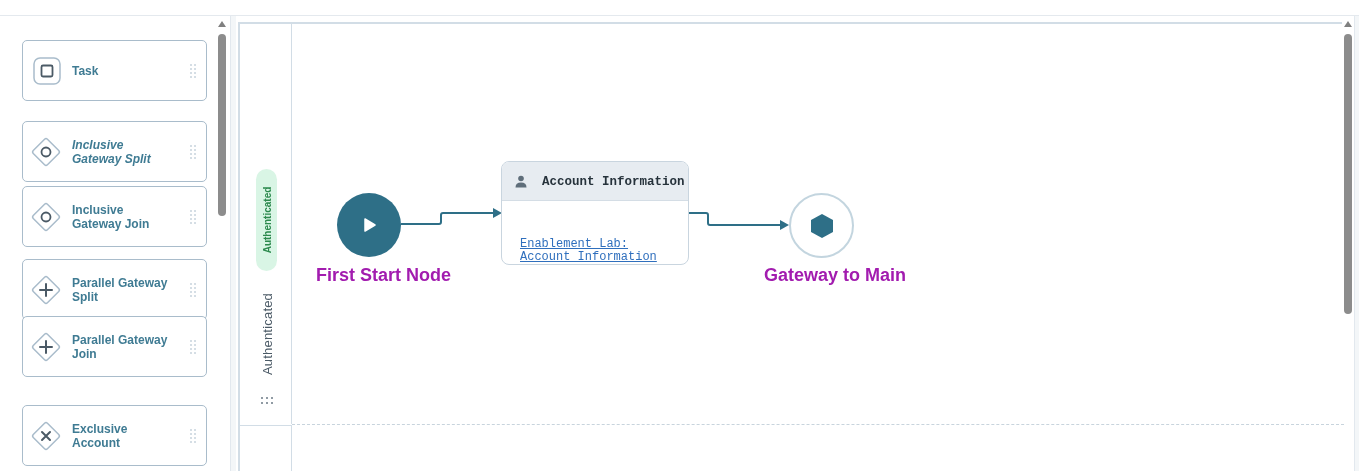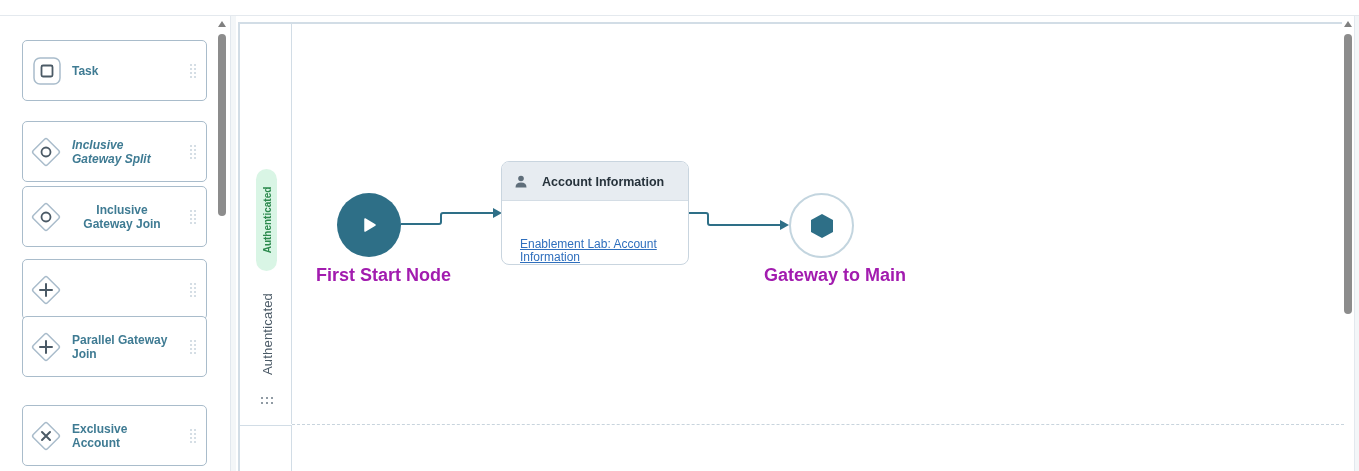--- a/index.html
+++ b/index.html
@@ -30,21 +30,21 @@
   .auth-pill span { position: absolute; left: 50%; top: 50%; transform: translate(-50%,-50%) rotate(-90deg); font-size: 10px; font-weight: bold; color: #2d8a4e; white-space: nowrap; }
   .lane-title { position: absolute; left: 16px; top: 265px; width: 22px; height: 90px; }
   .lane-title span { position: absolute; left: 50%; top: 50%; transform: translate(-50%,-50%) rotate(-90deg); font-size: 13px; color: #4b5a66; white-space: nowrap; letter-spacing: 0.2px; }
   .lane-drag { position: absolute; left: 20px; top: 372px; width: 14px; height: 10px; }
 
   
   .start-node { position: absolute; left: 101px; top: 177px; width: 64px; height: 64px; border-radius: 50%; background: #2e6f87; }
   .start-node svg { position: absolute; left: 22px; top: 22px; }
   .node-label { position: absolute; font-size: 18px; font-weight: bold; color: #a21caf; white-space: nowrap; }
 
-  .task-node { position: absolute; left: 265px; top: 145px; width: 188px; height: 104px; border: 1px solid #c9d5df; border-radius: 8px; background: #fff; overflow: hidden; }
+  .task-node { position: absolute; left: 265px; top: 145px; width: 188px; height: 104px; border: 1px solid #c9d5df; border-radius: 8px; background: #fff; overflow: hidden; font-family: Liberation Mono, monospace; }
   .task-node .task-head { height: 39px; background: #e7ecf1; border-bottom: 1px solid #d4dde5; position: relative; }
   .task-node .task-head .person { position: absolute; left: 13px; top: 13px; }
   .task-node .task-head .title { position: absolute; left: 40px; top: 13px; font-size: 12.5px; font-weight: bold; color: #26323b; }
   .task-node .task-link { position: absolute; left: 18px; top: 55px; width: 160px; font-size: 12px; color: #2f6fbd; text-decoration: underline; line-height: 13px; cursor: pointer; margin-top: 21px; }
 
   .end-node { position: absolute; left: 553px; top: 177px; width: 65px; height: 65px; border-radius: 50%; border: 2px solid #c3d5df; background: #fff; }
   .end-node svg { position: absolute; left: 19px; top: 18px; }
 
   .flows { position: absolute; left: 0; top: 0; }
 
@@ -93,21 +93,21 @@
           <circle cx="2" cy="6" r="1"></circle>
           <circle cx="6" cy="6" r="1"></circle>
           <circle cx="2" cy="10" r="1"></circle>
           <circle cx="6" cy="10" r="1"></circle>
           <circle cx="2" cy="14" r="1"></circle>
           <circle cx="6" cy="14" r="1"></circle>
         </g>
     </svg>
   </div>
 
-  <div class="palette-item" style="top:170px;text-align:center;">
+  <div class="palette-item" style="top:170px;">
     <svg class="pi-icon" style="left:5px;top:12px;width:36px;height:36px;" viewBox="0 0 36 36" width="36" height="36">
       <rect x="8" y="8" width="20" height="20" rx="2" transform="rotate(45 18 18)" fill="none" stroke="#a9bccb" stroke-width="1.5"></rect>
       <circle cx="18" cy="18" r="4.5" fill="none" stroke="#4b5a66" stroke-width="1.8"></circle>
     </svg>
     <div class="pi-label">Inclusive Gateway Join</div>
     <svg class="pi-drag" viewBox="0 0 8 16" width="8" height="16">
       <g fill="#c7d3dc">
           <circle cx="2" cy="2" r="1"></circle>
           <circle cx="6" cy="2" r="1"></circle>
           <circle cx="2" cy="6" r="1"></circle>
@@ -118,20 +118,21 @@
           <circle cx="6" cy="14" r="1"></circle>
         </g>
     </svg>
   </div>
 
   <div class="palette-item" style="top:243px;">
     <svg class="pi-icon" style="left:5px;top:12px;width:36px;height:36px;" viewBox="0 0 36 36" width="36" height="36">
       <rect x="8" y="8" width="20" height="20" rx="2" transform="rotate(45 18 18)" fill="none" stroke="#a9bccb" stroke-width="1.5"></rect>
       <path d="M18 12 V24 M12 18 H24" stroke="#4b5a66" stroke-width="2" stroke-linecap="round"></path>
     </svg>
+    <div class="pi-label">Parallel Gateway Split</div>
     <svg class="pi-drag" viewBox="0 0 8 16" width="8" height="16">
       <g fill="#c7d3dc">
           <circle cx="2" cy="2" r="1"></circle>
           <circle cx="6" cy="2" r="1"></circle>
           <circle cx="2" cy="6" r="1"></circle>
           <circle cx="6" cy="6" r="1"></circle>
           <circle cx="2" cy="10" r="1"></circle>
           <circle cx="6" cy="10" r="1"></circle>
           <circle cx="2" cy="14" r="1"></circle>
           <circle cx="6" cy="14" r="1"></circle>

